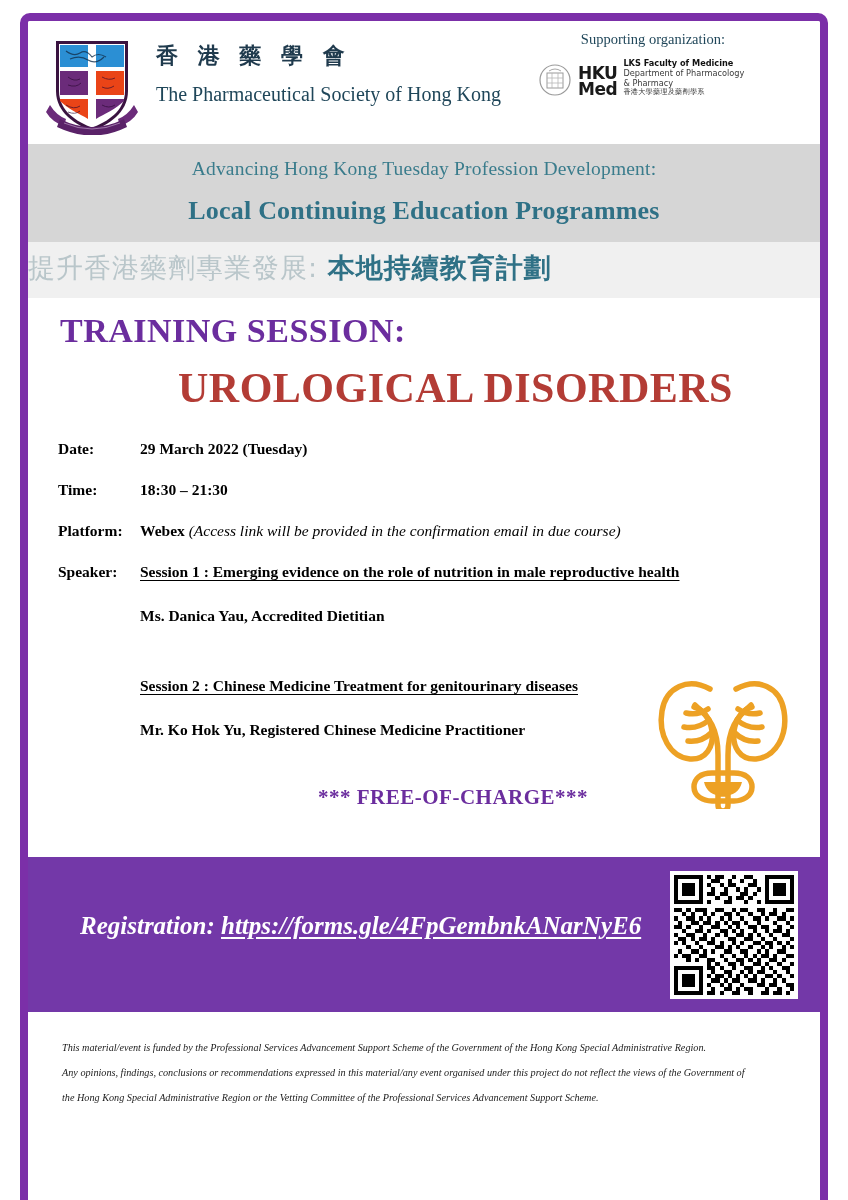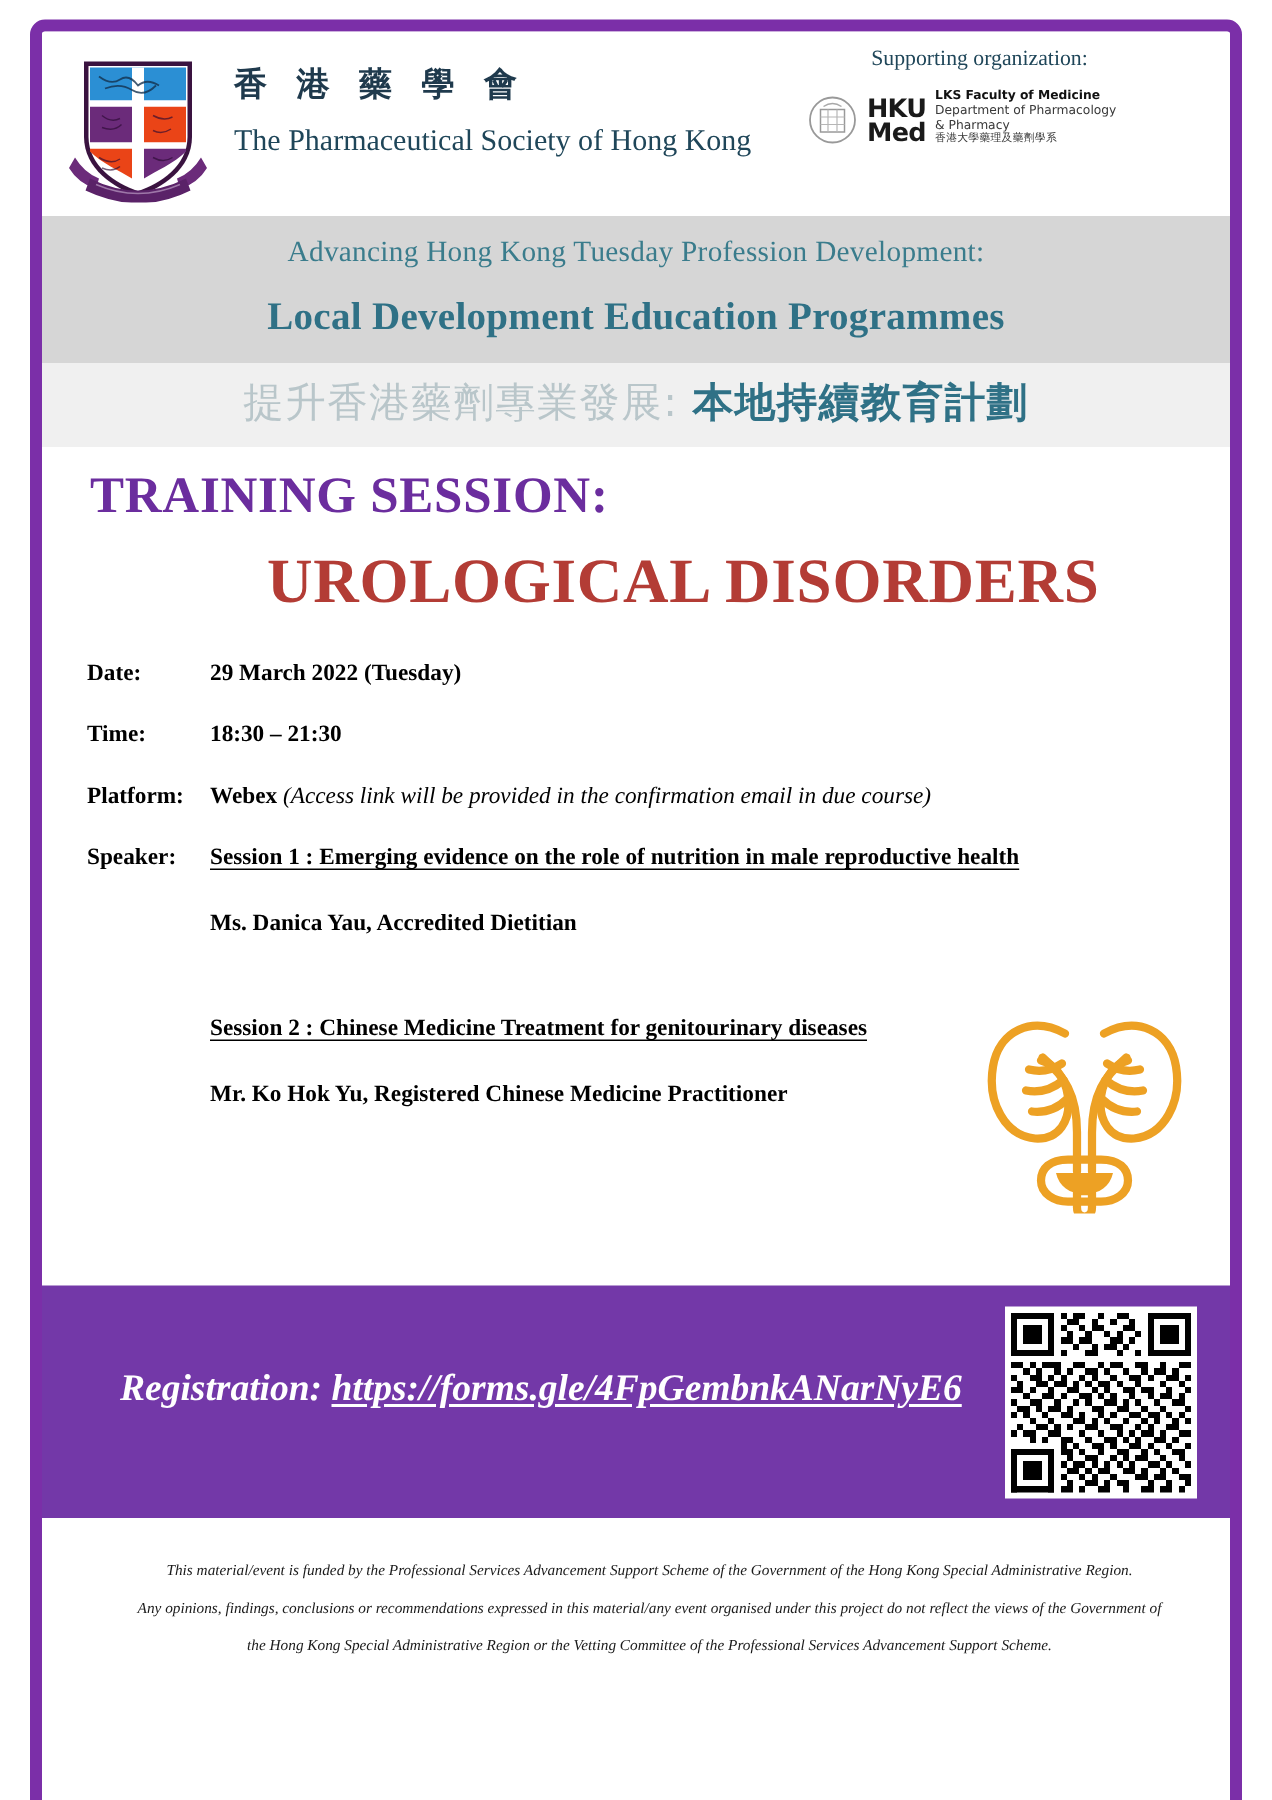--- a/index.html
+++ b/index.html
@@ -76,21 +76,21 @@
   .banner-line1 {
     font-size: 19.5px; color: #3a7c8c; letter-spacing: .2px;
   }
   .banner-line2 {
     margin-top: 16px;
     font-size: 26px; font-weight: 700; color: #2f7186;
     letter-spacing: .2px;
   }
   .banner-light {
     background: #f0f0f0;
-    text-align: center;
+    text-align: left;
     padding: 8px 0 12px;
   }
   .banner-cn {
     font-family: "DejaVu Sans", sans-serif;
     font-size: 27px; letter-spacing: 1px;
   }
   .banner-cn .dim { color: #b9c6ca; }
   .banner-cn .bold { color: #2f7186; font-weight: 600; }
 
   
@@ -166,21 +166,21 @@
     position: absolute; right: 22px; top: 14px;
     width: 128px; height: 128px;
     background: #ffffff; padding: 4px;
   }
   .qr svg { display: block; width: 100%; height: 100%; }
 
   
   .footer {
     background: #ffffff;
     padding: 24px 16px 0 34px;
-    text-align: center;
+    text-align: left;
   }
   .footer p {
     font-style: italic; font-size: 10.2px;
     line-height: 2.45; color: #1a1a1a;
   }
 </style>
 </head>
 <body>
 
 <div class="poster">
@@ -237,21 +237,21 @@
           <div>Department of Pharmacology</div>
           <div>&amp; Pharmacy</div>
           <div class="cn">香港大學藥理及藥劑學系</div>
         </div>
       </div>
     </div>
   </div>
 
   <div class="banner-grey">
     <div class="banner-line1">Advancing Hong Kong Tuesday Profession Development:</div>
-    <div class="banner-line2">Local Development Education Programmes</div>
+    <div class="banner-line2">Local Continuing Education Programmes</div>
   </div>
   <div class="banner-light">
     <div class="banner-cn">
       <span class="dim">提升香港藥劑專業發展: </span><span class="bold">本地持續教育計劃</span>
     </div>
   </div>
 
   <div class="title-block">
     <div class="title-1">TRAINING SESSION:</div>
     <div class="title-2">UROLOGICAL DISORDERS</div>
@@ -286,20 +286,21 @@
         <div class="sess2">
           <div class="sess-title">Session 2 : Chinese Medicine Treatment for genitourinary diseases  </div>
           <div class="sess-person">Mr. Ko Hok Yu, Registered Chinese Medicine Practitioner</div>
         </div>
 
       </div>
     </div>
   </div>
 
   <div class="free-area">
+    <div class="free-text">*** FREE-OF-CHARGE***</div>
 
     <svg class="uro-icon" viewBox="0 0 150 150">
       <g fill="none" stroke="#eda124" stroke-width="5.5" stroke-linecap="round" stroke-linejoin="round">
         <path d="M62 30 C40 18 18 28 14 52 C10 76 22 98 42 100 C58 101 66 88 64 72 C62 58 54 50 46 48"></path>
         <path d="M88 30 C110 18 132 28 136 52 C140 76 128 98 108 100 C92 101 84 88 86 72 C88 58 96 50 104 48"></path>
         <path d="M47 46 C54 52 60 58 64 66 C68 74 70 86 70 96 L70 122"></path>
         <path d="M103 46 C96 52 90 58 86 66 C82 74 80 86 80 96 L80 122"></path>
         <path d="M38 54 C46 56 54 54 60 50"></path>
         <path d="M36 68 C46 70 55 66 61 61"></path>
         <path d="M40 82 C50 83 58 79 63 74"></path>

